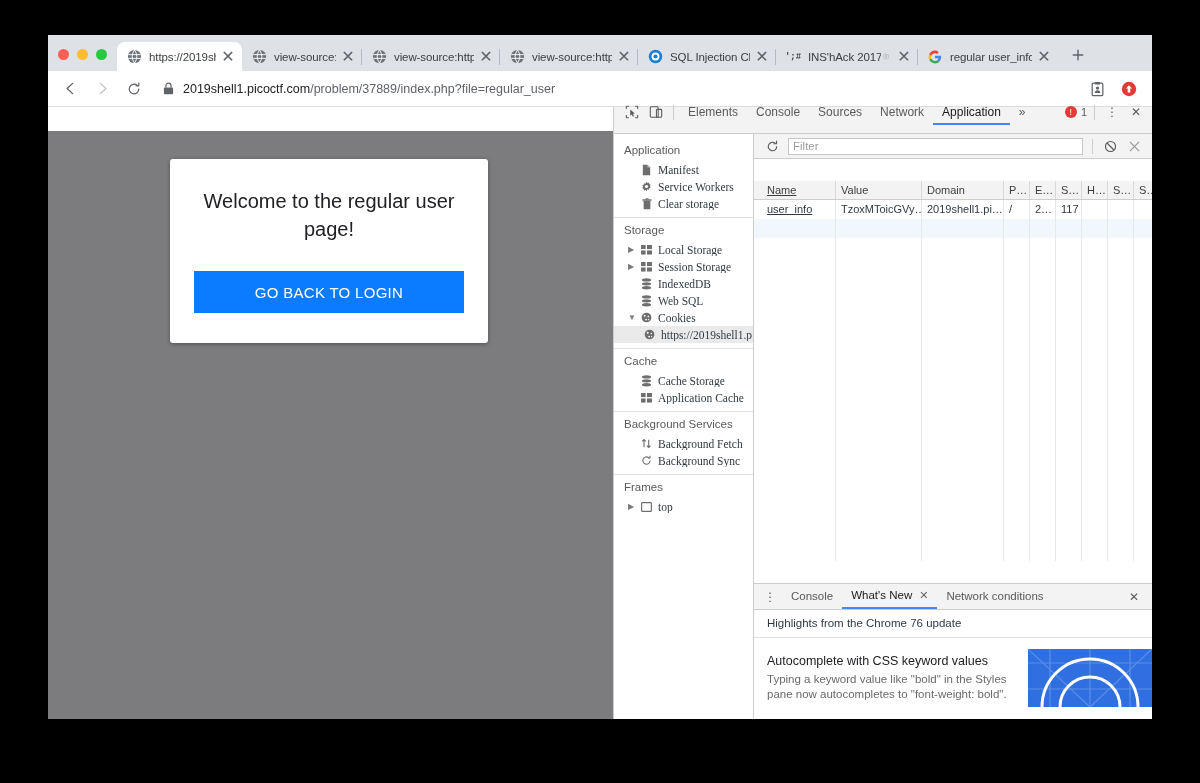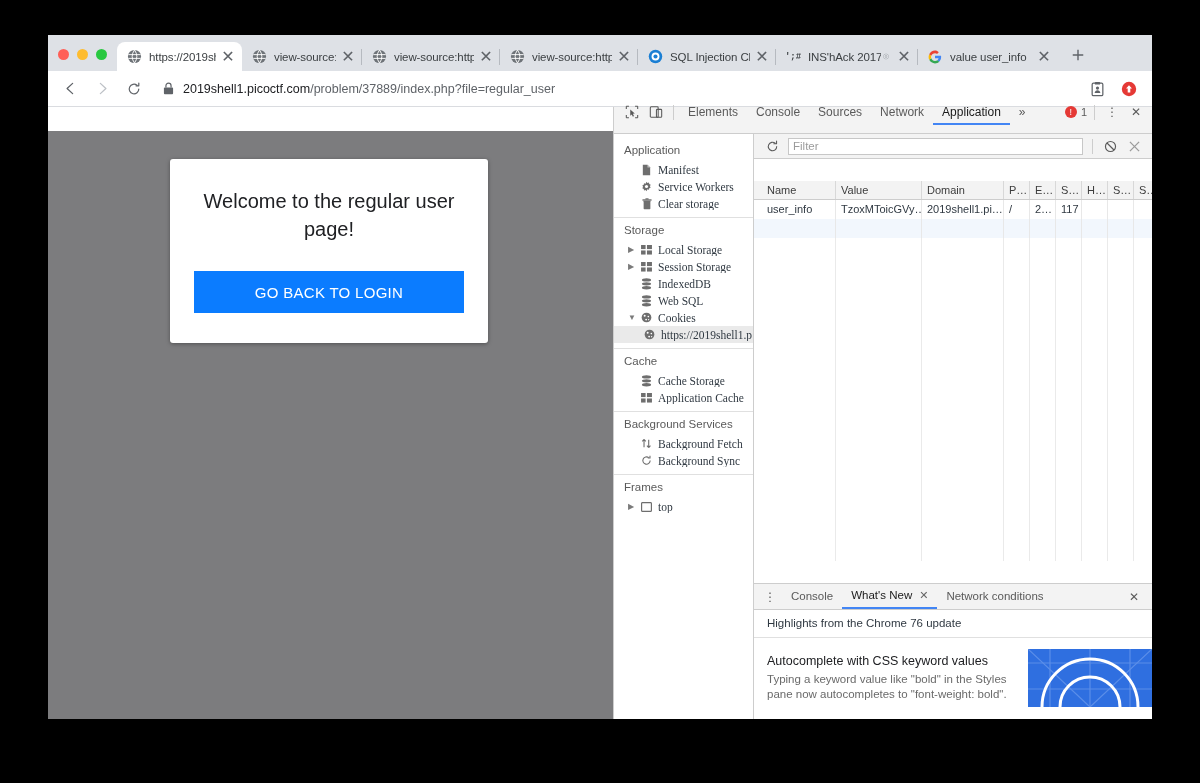--- a/index.html
+++ b/index.html
@@ -320,21 +320,21 @@
     padding: 0 5px;
     border-right: 1px solid #d8d8d8;
     font-size: 11px;
     color: #303942;
     line-height: 19px;
     white-space: nowrap;
     overflow: hidden;
     flex: 0 0 auto;
   }
   .cbody .ccell { border-right: 1px solid #e8e8e8; }
-  .ccell.c0 { width: 82px; padding-left: 13px; }
+  .ccell.c0 { width: 82px; padding-left: 13px; text-decoration: underline; }
   .ccell.c1 { width: 86px; }
   .ccell.c2 { width: 82px; }
   .ccell.c3 { width: 26px; }
   .ccell.c4 { width: 26px; }
   .ccell.c5 { width: 26px; }
   .ccell.c6 { width: 26px; }
   .ccell.c7 { width: 26px; }
   .ccell.c8 { width: 26px; }
   #cfill { flex: 1 1 auto; background: #fff; display: flex; }
   #cfill .vline { border-right: 1px solid #eaeaea; flex: 0 0 auto; }
@@ -470,21 +470,21 @@
 
     <div class="tab inactive nosep" style="width:140px">
       <span class="favicon">
         <svg width="14" height="14" viewBox="0 0 48 48">
           <path fill="#4285f4" d="M45 24c0-1.6-.1-2.7-.4-4H24v8h12c-.2 2-1.5 5-4.4 7l6.7 5.2C42.2 36.6 45 31 45 24z"></path>
           <path fill="#34a853" d="M24 46c5.9 0 10.9-2 14.5-5.3l-6.7-5.2c-1.8 1.3-4.3 2.2-7.8 2.2-6 0-11-4-12.8-9.4l-7 5.4C7.8 41 15.3 46 24 46z"></path>
           <path fill="#fbbc05" d="M11.2 28.3A13.3 13.3 0 0110.5 24c0-1.5.3-3 .7-4.3l-7-5.4A22 22 0 002 24c0 3.5.8 6.9 2.2 9.7z"></path>
           <path fill="#ea4335" d="M24 10.8c3.4 0 5.7 1.5 7 2.7l5.9-5.7C33.3 4.4 29.3 2 24 2 15.3 2 7.8 7 4.2 14.3l7 5.4C13 14.8 18 10.8 24 10.8z"></path>
         </svg>
       </span>
-      <span class="tab-title">value user_info</span>
+      <span class="tab-title">regular user_info</span>
       <span class="tab-close">✕</span>
     </div>
 
     <div class="newtab">
       <svg width="14" height="14" viewBox="0 0 16 16">
           <path d="M8 2v12M2 8h12" stroke="#5f6368" stroke-width="1.6"></path>
         </svg>
     </div>
   </div>
 

